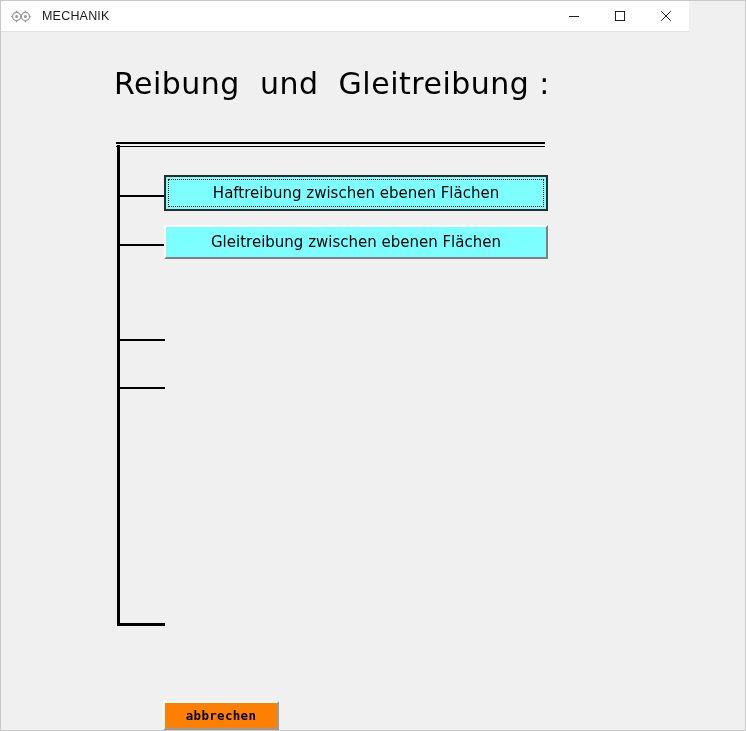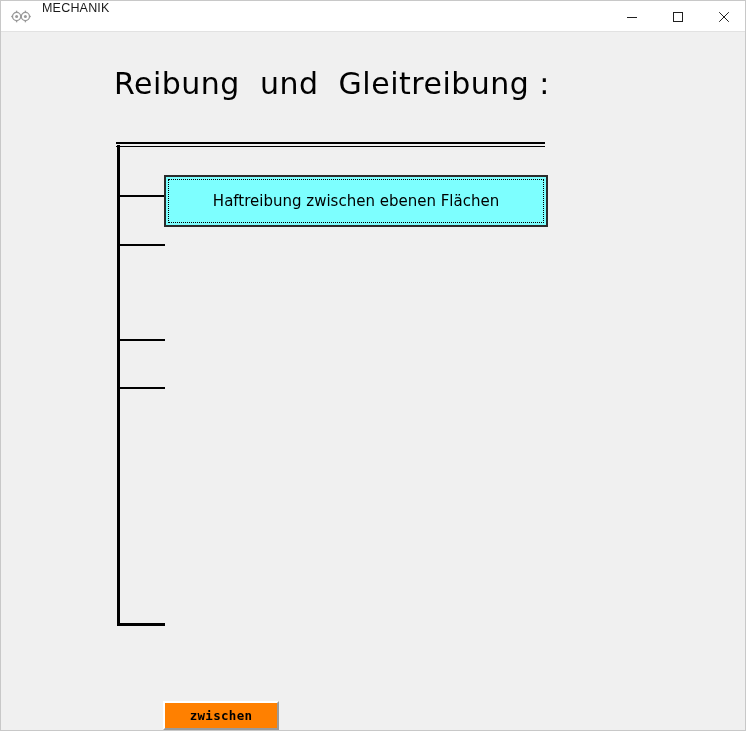--- a/index.html
+++ b/index.html
@@ -21,26 +21,26 @@
     box-sizing: border-box;
     background: #f0f0f0;
     border: 1px solid #c8c8c8;
     overflow: hidden;
   }
 
   
   #title-bar {
     position: absolute;
     left: 0; top: 0;
-    width: 746px;
+    width: 688px;
     height: 31px;
     background: #ffffff;
     border-bottom: 1px solid #e2e2e2;
     display: flex;
-    align-items: flex-start;
+    align-items: center;
     box-sizing: border-box;
   }
   #app-icon {
     width: 30px;
     height: 30px;
     margin-left: 5px;
     display: flex;
     align-items: center;
     justify-content: center;
     flex: 0 0 auto;
@@ -155,21 +155,21 @@
     justify-content: center;
     padding: 0;
     cursor: default;
     font-family: "DejaVu Sans", sans-serif;
     font-size: 15px;
     color: #000000;
     white-space: nowrap;
   }
   .menu-button.focused {
     border: 2px solid #2b2b2b;
-    height: 52px;
+    height: 36px;
   }
   .menu-button.focused .focus-ring {
     position: absolute;
     left: 2px; top: 2px; right: 2px; bottom: 2px;
     border: 1px dotted #000000;
     pointer-events: none;
   }
   .menu-button .btn-label {
     position: relative;
     z-index: 2;
@@ -272,20 +272,23 @@
     <div class="tree-branch" style="top:163px"></div>
     <div class="tree-branch" style="top:212px"></div>
     <div class="tree-branch" style="top:307px"></div>
     <div class="tree-branch" style="top:355px"></div>
 
     <button class="menu-button focused" style="top:143px">
       <span class="focus-ring"></span>
       <span class="btn-label">Haftreibung zwischen ebenen Flächen</span>
     </button>
 
-
-
-
-    <button class="action-button" id="btn-abbrechen">zwischen</button>
+    <button class="menu-button" style="top:193px">
+      <span class="btn-label">Gleitreibung zwischen ebenen Flächen</span>
+    </button>
+
+
+
+    <button class="action-button" id="btn-abbrechen">abbrechen</button>
 
 
   </div>
 </div>
 
 </body></html>

